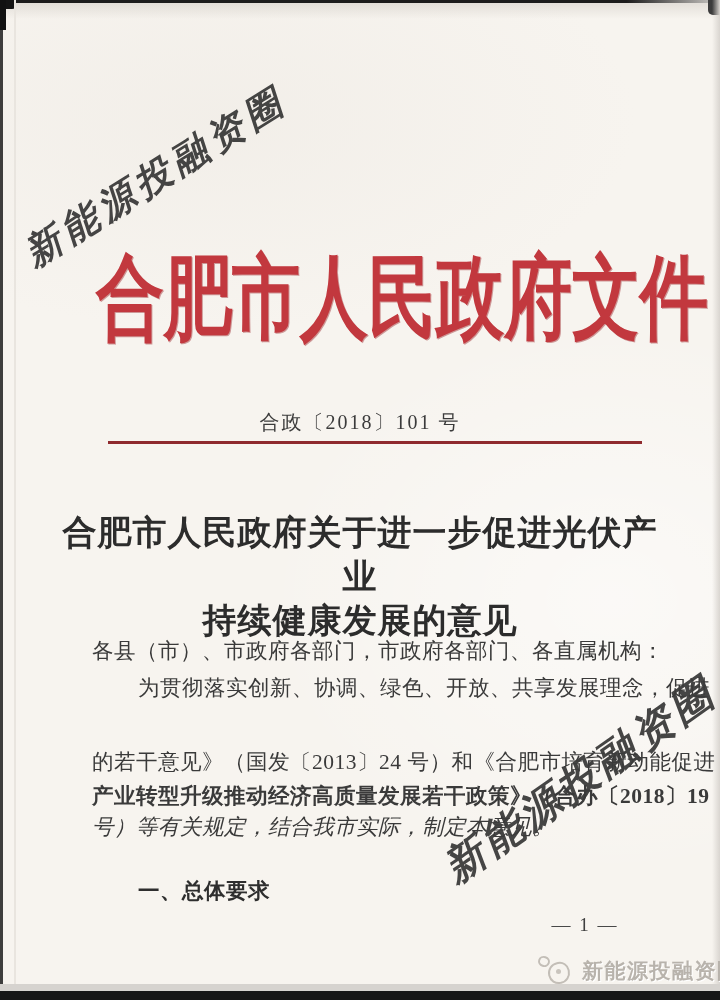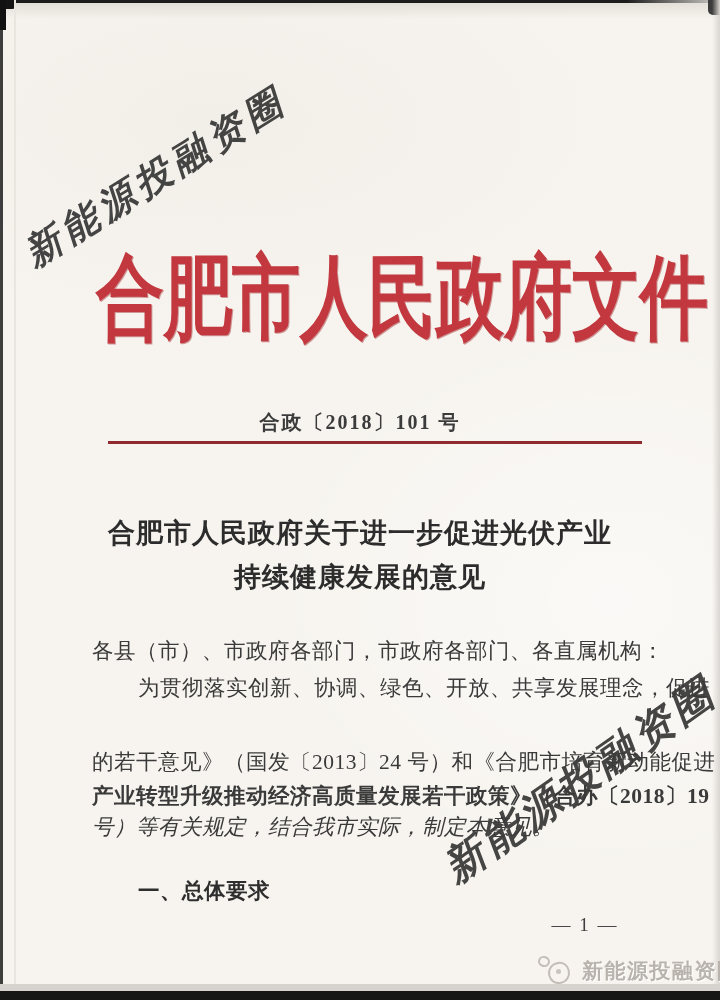--- a/index.html
+++ b/index.html
@@ -45,32 +45,32 @@
   .red-title {
     position:absolute; left:96px; top:236px; width:590px; height:124px;
     line-height:124px; text-align:center;
     font-size:68px; font-weight:bold; color:#c2383e;
     letter-spacing:0px; white-space:nowrap;
     transform:scaleY(1.35);
     text-shadow:1px 1px 0 rgba(155,40,45,.45);
   }
   .doc-number {
     position:absolute; left:0; top:409px; width:720px;
-    text-align:center; font-size:20px; color:#3b3b3b; letter-spacing:2px;font-weight:bold;
+    text-align:center; font-size:20px; color:#3b3b3b; letter-spacing:2px;
   }
   .red-line {
     position:absolute; left:108px; top:441px; width:534px; height:3px;
     background:#8f2a2e;
   }
 
   
   .doc-title {
     position:absolute; left:60px; top:511px; width:600px;
     text-align:center; font-weight:bold; color:#2c2c2c;
-    font-size:27px; line-height:44px; letter-spacing:1px;
+    font-size:34px; line-height:44px; letter-spacing:1px;
   }
 
   
   .body-line {
     position:absolute; left:92px; width:560px;
     font-size:21.5px; color:#3a3a3a; letter-spacing:0.5px; white-space:nowrap;
   }
   .indent { padding-left:46px; }
   .bl0 { top:636px; }
   .bl1 { top:673px; }

